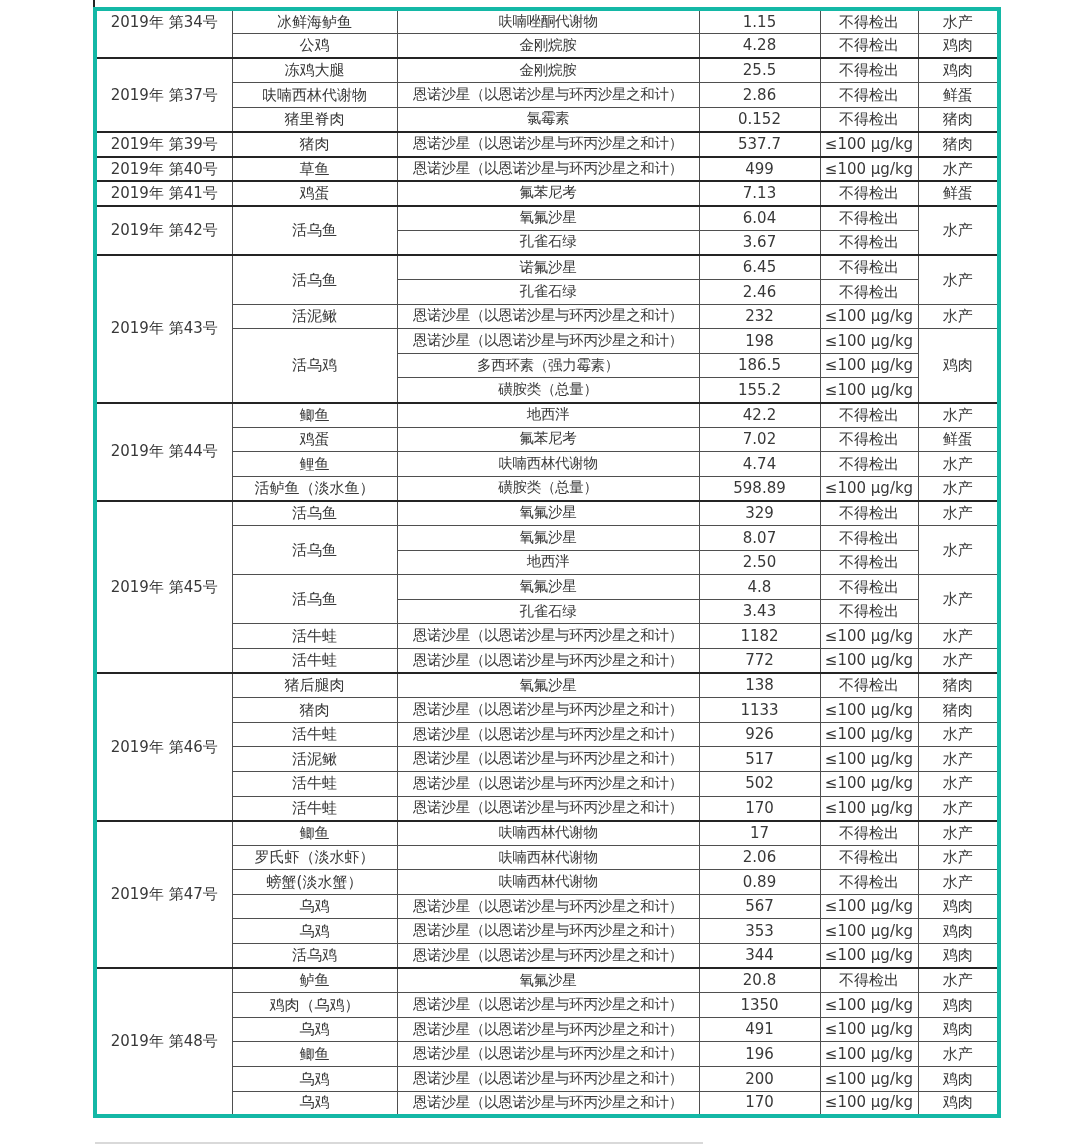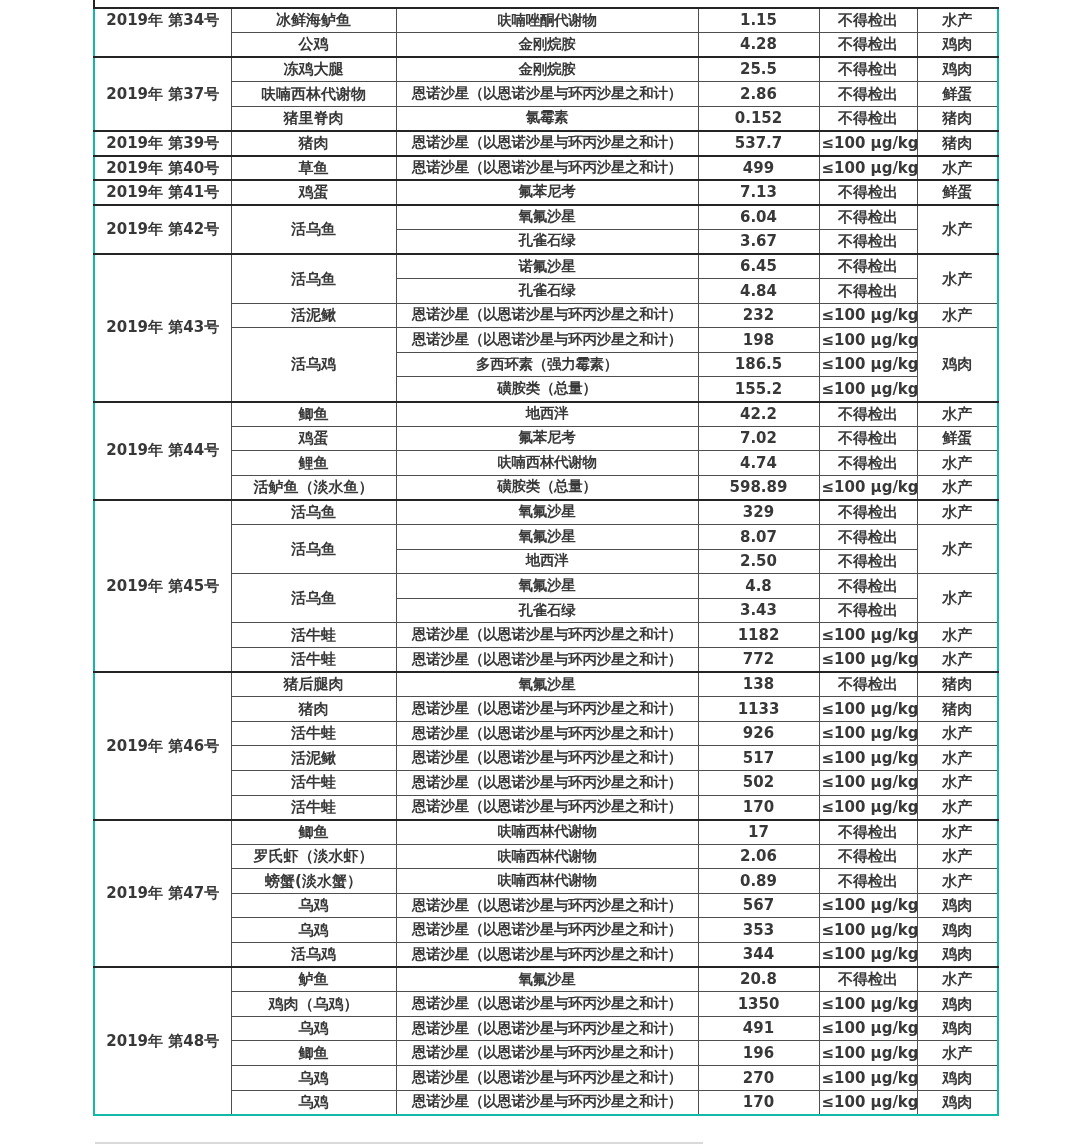--- a/index.html
+++ b/index.html
@@ -5,22 +5,21 @@
   * { margin:0; padding:0; box-sizing:border-box; }
   html,body { width:1080px; height:1148px; background:#ffffff; overflow:hidden; }
   body { font-family:"DejaVu Sans","Liberation Sans",sans-serif; color:#383838; position:relative; }
 
   .table-wrap { position:absolute; left:93px; top:7px; }
 
   table.inspection {
     border-collapse:collapse;
     table-layout:fixed;
     width:904px;
-    border:2px solid #14b8a6;
-    font-weight:bold;
+    border:4px solid #14b8a6;
   }
   td {
     border:1px solid #4f4f4f;
     text-align:center;
     vertical-align:middle;
     font-size:15px;
     color:#383838;
     white-space:nowrap;
     overflow:hidden;
     padding:0 2px;
@@ -130,21 +129,21 @@
         <tr class="group-start">
           <td rowspan="6">2019年 第43号</td>
           <td rowspan="2">活乌鱼</td>
           <td class="substance-cell">诺氟沙星</td>
           <td>6.45</td>
           <td>不得检出</td>
           <td rowspan="2">水产</td>
         </tr>
         <tr>
           <td class="substance-cell">孔雀石绿</td>
-          <td>4.84</td>
+          <td>2.46</td>
           <td>不得检出</td>
         </tr>
         <tr>
           <td>活泥鳅</td>
           <td class="substance-cell">恩诺沙星（以恩诺沙星与环丙沙星之和计）</td>
           <td>232</td>
           <td>≤100 μg/kg</td>
           <td>水产</td>
         </tr>
         <tr>
@@ -350,21 +349,21 @@
         <tr>
           <td>鲫鱼</td>
           <td class="substance-cell">恩诺沙星（以恩诺沙星与环丙沙星之和计）</td>
           <td>196</td>
           <td>≤100 μg/kg</td>
           <td>水产</td>
         </tr>
         <tr>
           <td>乌鸡</td>
           <td class="substance-cell">恩诺沙星（以恩诺沙星与环丙沙星之和计）</td>
-          <td>270</td>
+          <td>200</td>
           <td>≤100 μg/kg</td>
           <td>鸡肉</td>
         </tr>
         <tr>
           <td>乌鸡</td>
           <td class="substance-cell">恩诺沙星（以恩诺沙星与环丙沙星之和计）</td>
           <td>170</td>
           <td>≤100 μg/kg</td>
           <td>鸡肉</td>
         </tr>

